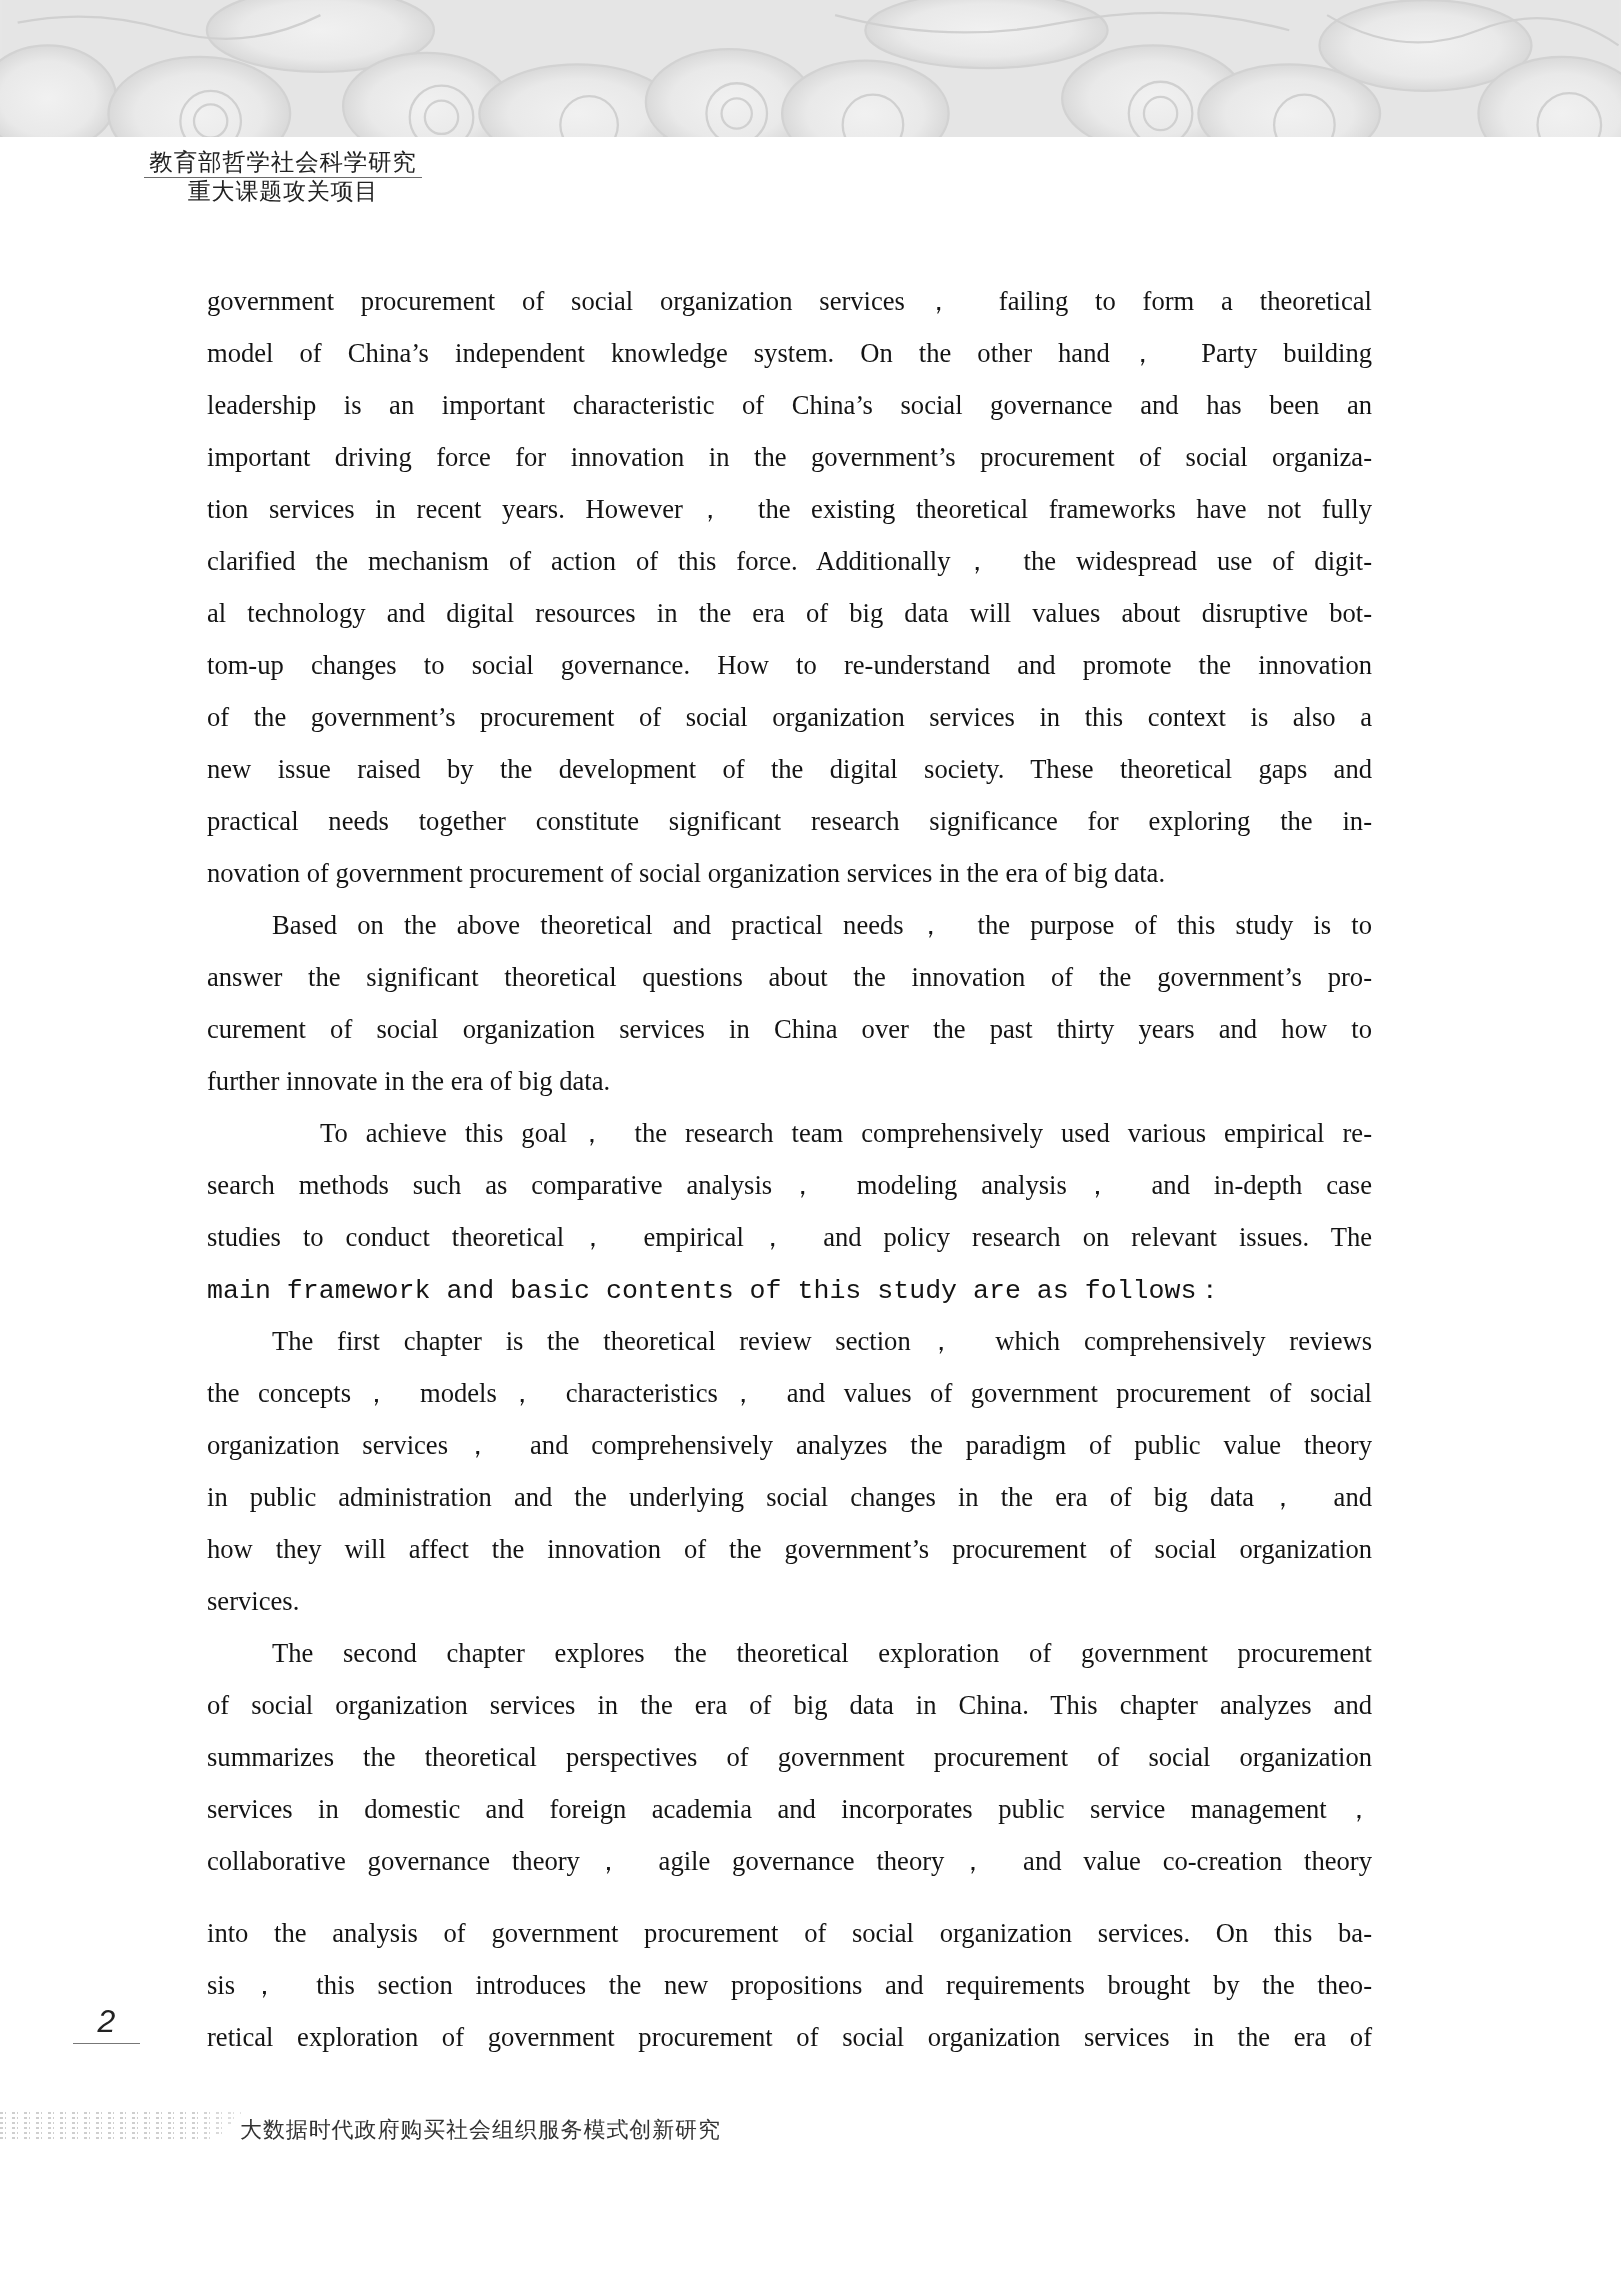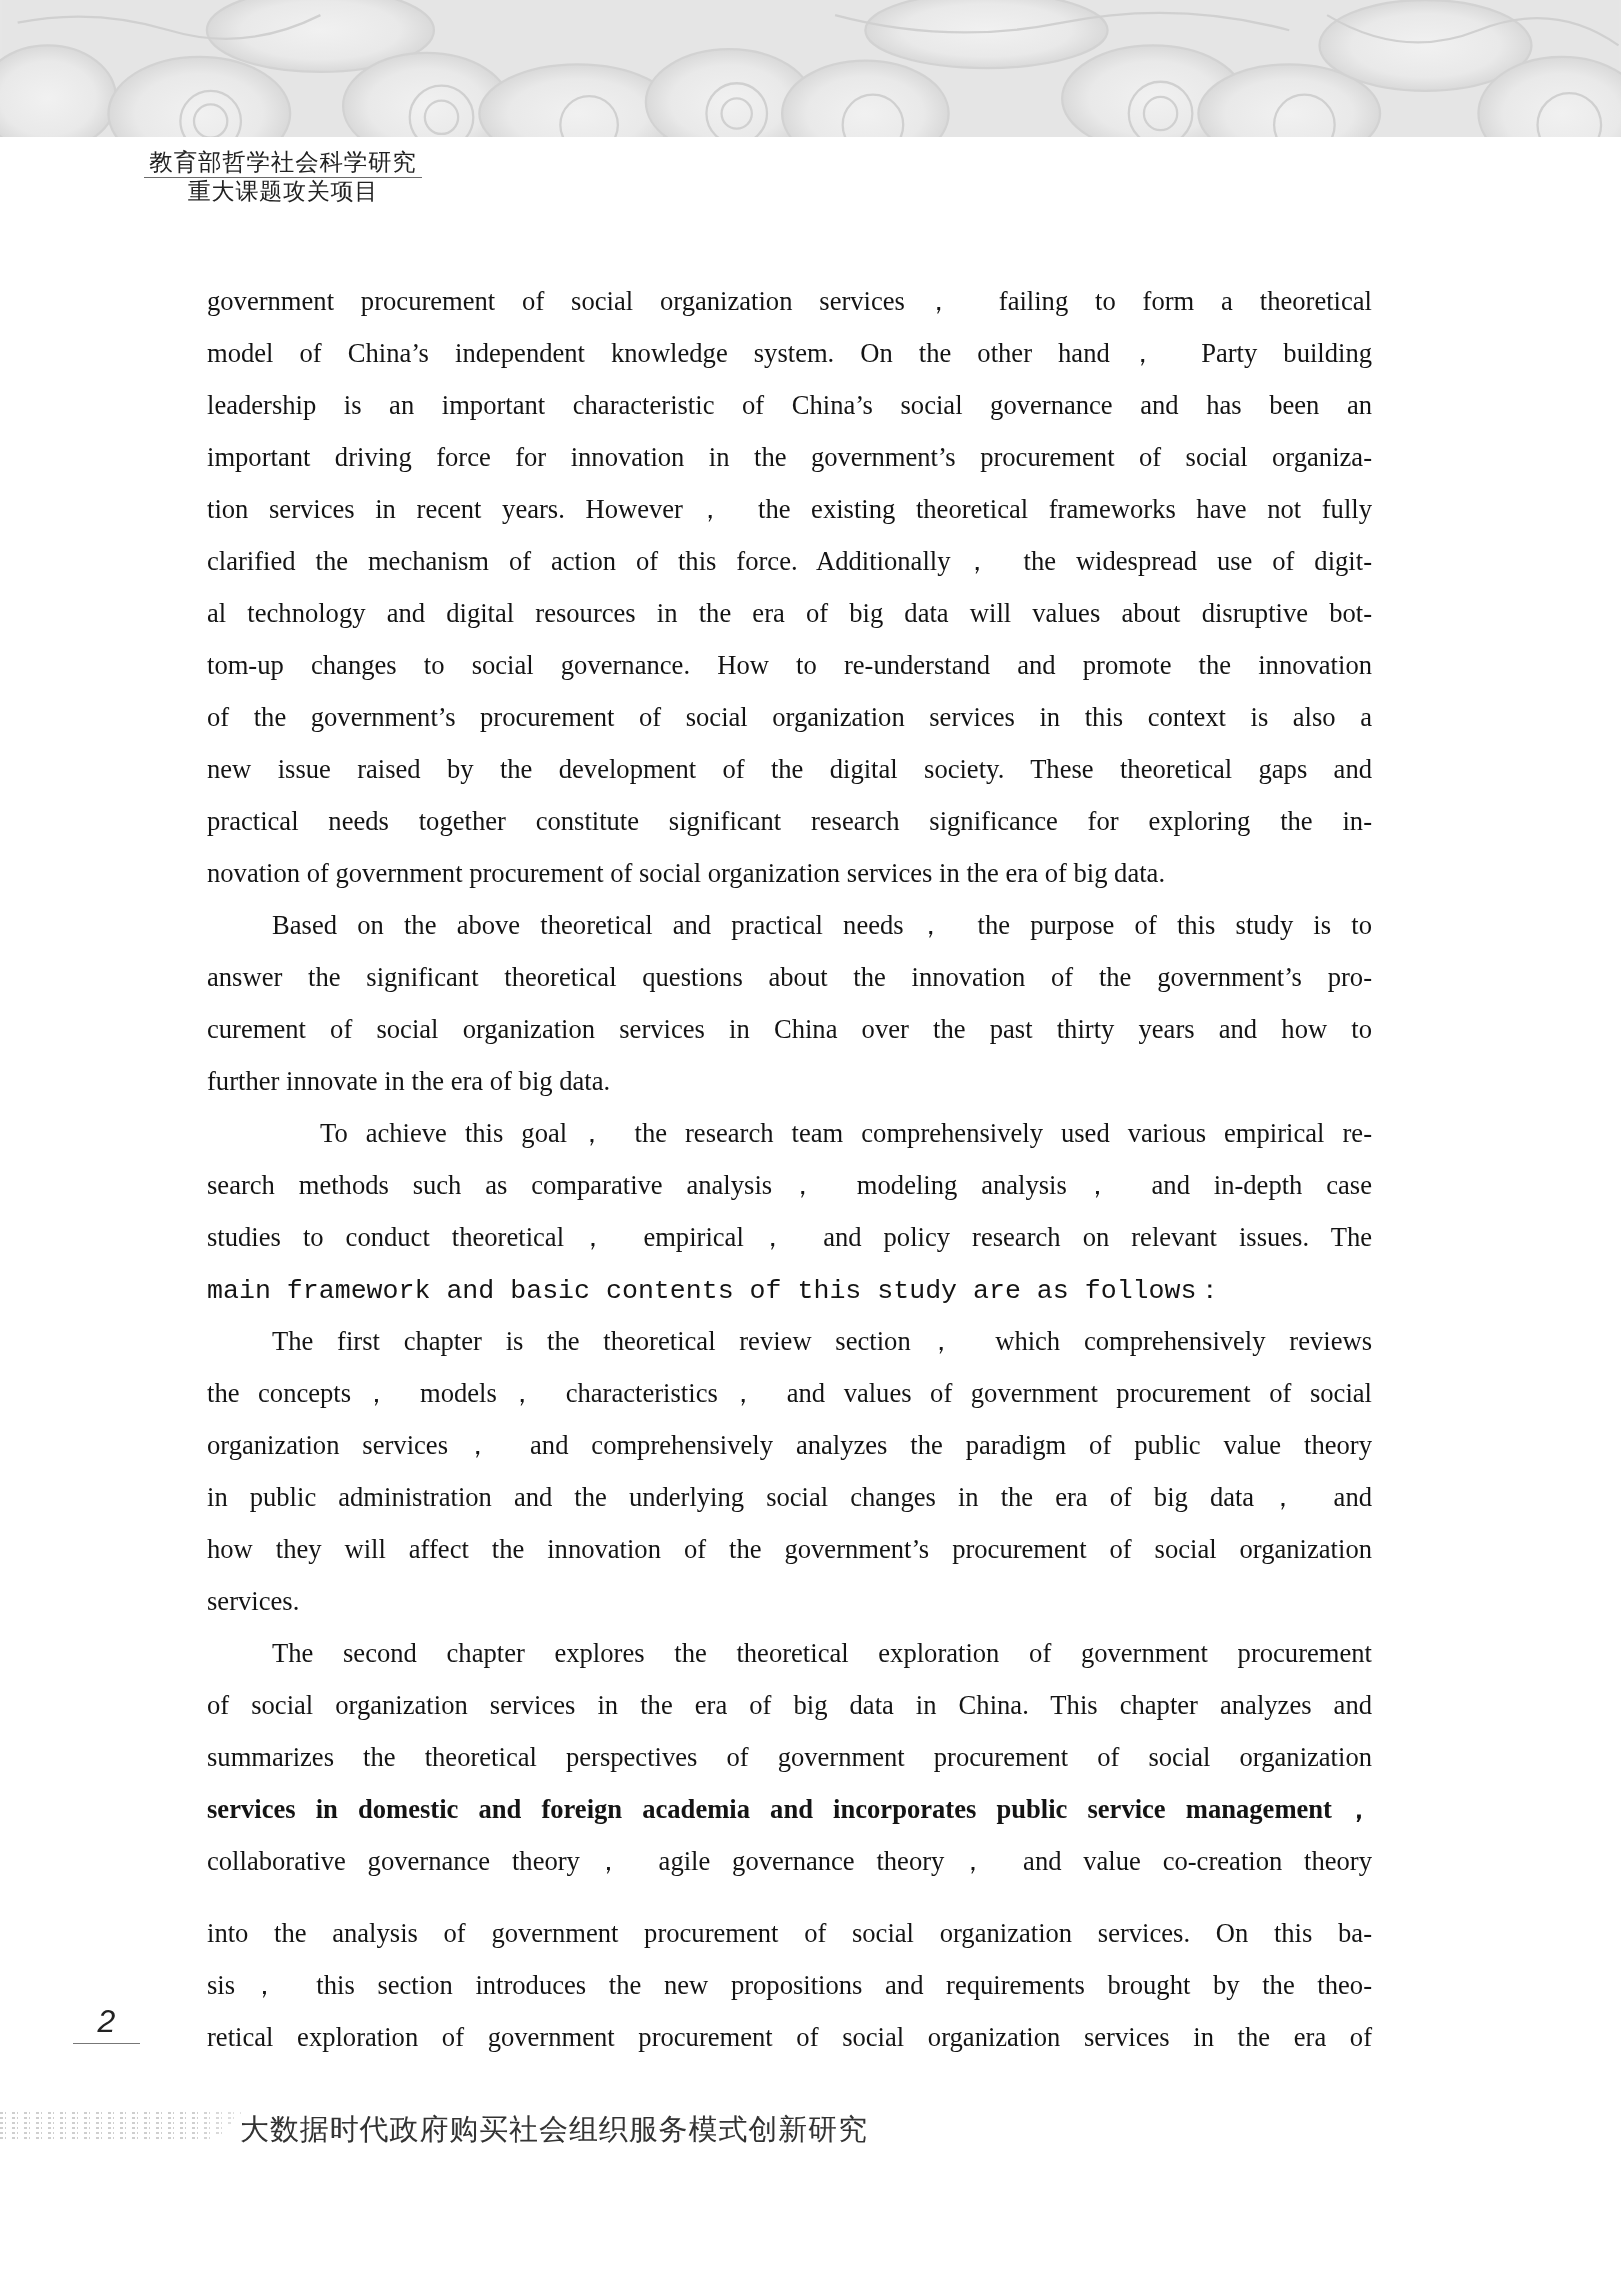--- a/index.html
+++ b/index.html
@@ -89,21 +89,21 @@
   .footer-dots .row {
     position: absolute;
     left: 0;
     height: 2.3px;
     background: repeating-linear-gradient(90deg, #cfcfcf 0 3px, transparent 3px 4.6px, #cfcfcf 4.6px 6px, transparent 6px 12px);
   }
   .footer-title {
     position: absolute;
     left: 240px; top: 2116px;
     font-family: "DejaVu Sans", "Liberation Sans", sans-serif;
-    font-size: 29px;
+    font-size: 22px;
     line-height: 27px;
     color: #333;
     white-space: nowrap;
     letter-spacing: 0.9px;
   }
 </style>
 </head>
 <body>
 
 <div class="banner">
@@ -178,21 +178,21 @@
     <div class="ln last" style="white-space: nowrap;"><span style="white-space: nowrap; font-family: Liberation Mono, monospace;">main framework and basic contents of this study are as follows：</span></div>
     <div class="ln indent" style="white-space: nowrap;"><span style="white-space: nowrap; word-spacing: 0px;">The first chapter is the theoretical review section， which comprehensively reviews</span></div>
     <div class="ln" style="white-space: nowrap;"><span style="white-space: nowrap; word-spacing: 0px;">the concepts， models， characteristics， and values of government procurement of social</span></div>
     <div class="ln" style="white-space: nowrap;"><span style="white-space: nowrap; word-spacing: 0px;">organization services， and comprehensively analyzes the paradigm of public value theory</span></div>
     <div class="ln" style="white-space: nowrap;"><span style="white-space: nowrap; word-spacing: 0px;">in public administration and the underlying social changes in the era of big data， and</span></div>
     <div class="ln" style="white-space: nowrap;"><span style="white-space: nowrap; word-spacing: 0px;">how they will affect the innovation of the government’s procurement of social organization</span></div>
     <div class="ln last" style="white-space: nowrap;"><span style="white-space: nowrap;">services.</span></div>
     <div class="ln indent" style="white-space: nowrap;"><span style="white-space: nowrap; word-spacing: 0px;">The second chapter explores the theoretical exploration of government procurement</span></div>
     <div class="ln" style="white-space: nowrap;"><span style="white-space: nowrap; word-spacing: 0px;">of social organization services in the era of big data in China. This chapter analyzes and</span></div>
     <div class="ln" style="white-space: nowrap;"><span style="white-space: nowrap; word-spacing: 0px;">summarizes the theoretical perspectives of government procurement of social organization</span></div>
-    <div class="ln" style="white-space: nowrap;"><span style="white-space: nowrap; word-spacing: 0px; font-weight: bold;">services in domestic and foreign academia and incorporates public service management，</span></div>
+    <div class="ln" style="white-space: nowrap;"><span style="white-space: nowrap; word-spacing: 0px;">services in domestic and foreign academia and incorporates public service management，</span></div>
     <div class="ln" style="white-space: nowrap;"><span style="white-space: nowrap; word-spacing: 0px;">collaborative governance theory， agile governance theory， and value co-creation theory</span></div>
     <div class="ln" style="white-space: nowrap; margin-top: 20px;"><span style="white-space: nowrap; word-spacing: 0px;">into the analysis of government procurement of social organization services. On this ba-</span></div>
     <div class="ln" style="white-space: nowrap;"><span style="white-space: nowrap; word-spacing: 0px;">sis， this section introduces the new propositions and requirements brought by the theo-</span></div>
     <div class="ln" style="white-space: nowrap;"><span style="white-space: nowrap; word-spacing: 0px;">retical exploration of government procurement of social organization services in the era of</span></div>
   </div>
 
 <div class="page-number">2</div>
 
 <div class="footer-dots" style="background: none;">
     <div class="row" style="top: 0px; width: 241px;"></div>

